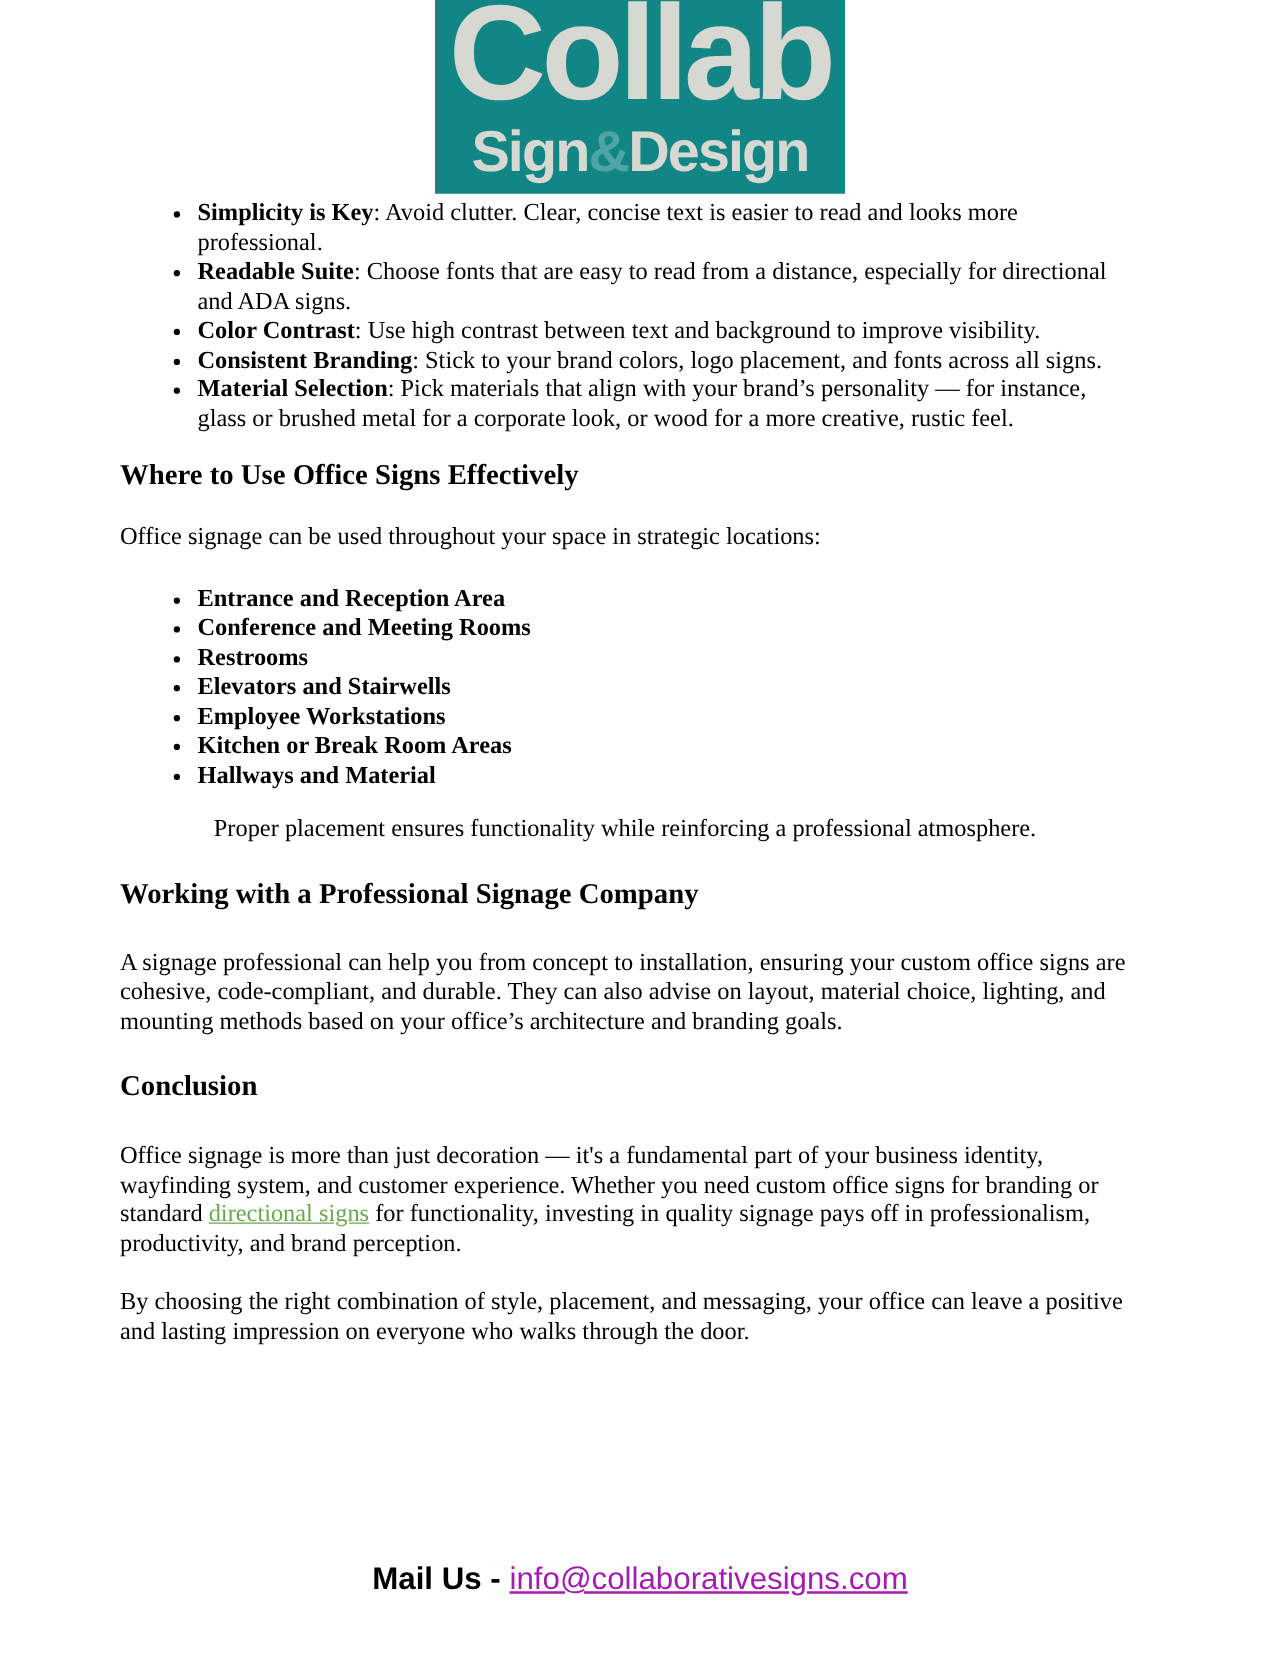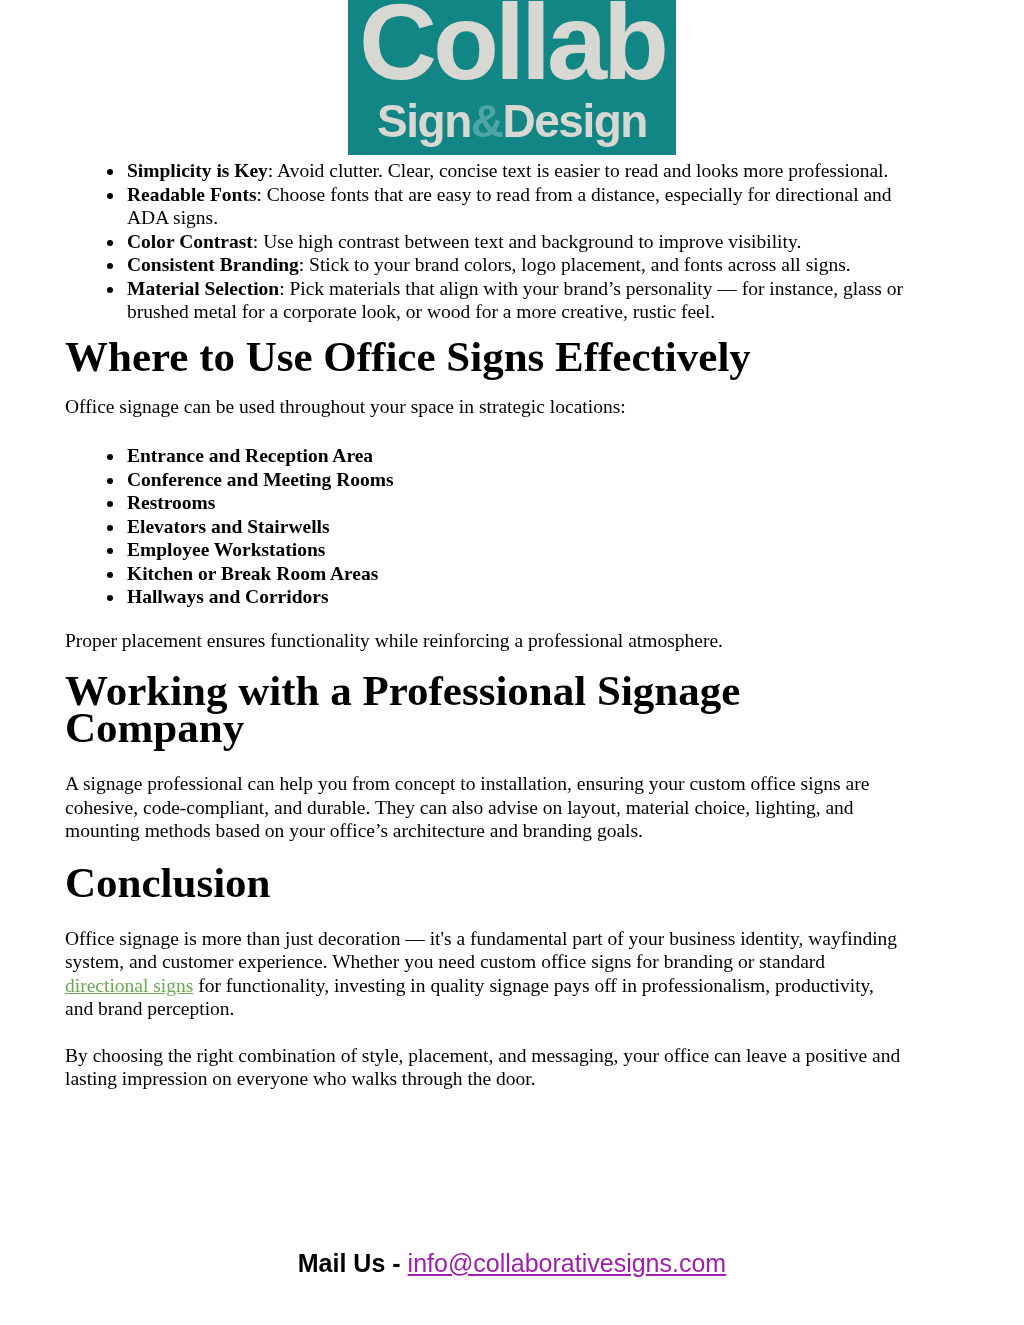--- a/index.html
+++ b/index.html
@@ -38,36 +38,36 @@
     margin-top: -6px;
   }
   .logo-line2 {
     font-size: 46px;
     line-height: 58px;
     letter-spacing: -1.5px;
     margin-top: 2px;
   }
   .logo-amp { color: var(--logo-amp, #4fa5a5); }
   
-  .content { padding: 0 120px 0 65px; }
+  .content { padding: 0 120px 0 96px; }
   ul { list-style: disc outside; margin: 0; padding-left: 60px; }
   li { padding-left: 2px; }
   .tips-list { margin-top: 4px; }
   .locations-list { margin-top: 26px; font-weight: bold; }
   h1 {
-    font-size: 43px;
+    font-size: 23px;
     line-height: 37px;
     font-weight: bold;
     font-family: "Liberation Serif", serif;
   }
   .h-where    { margin-top: 14px; }
   .h-working  { margin-top: 20px; }
   .h-conclusion { margin-top: 21px; }
   .p-intro    { margin-top: 20px; }
-  .p-proper   { margin-top: 20px; }
+  .p-proper   { margin-top: 20px; text-align: center; }
   .p-working  { margin-top: 26px; }
   .p-conc1    { margin-top: 26px; }
   .p-conc2    { margin-top: 23px; }
   .doc-link {
     color: var(--link-green, #6aa84f);
     text-decoration: underline;
     cursor: pointer;
   }
   
   .footer {
@@ -92,38 +92,38 @@
 
   <div class="logo">
     <div class="logo-line1">Collab</div>
     <div class="logo-line2"><span>Sign</span><span class="logo-amp">&amp;</span><span>Design</span></div>
   </div>
 
   <div class="content">
 
     <ul class="tips-list">
       <li><b>Simplicity is Key</b><span>: Avoid clutter. Clear, concise text is easier to read and looks more professional.</span></li>
-      <li><b>Readable Fonts</b><span>: Choose fonts that are easy to read from a distance, especially for directional and ADA signs.</span></li>
+      <li><b>Readable Suite</b><span>: Choose fonts that are easy to read from a distance, especially for directional and ADA signs.</span></li>
       <li><b>Color Contrast</b><span>: Use high contrast between text and background to improve visibility.</span></li>
       <li><b>Consistent Branding</b><span>: Stick to your brand colors, logo placement, and fonts across all signs.</span></li>
       <li><b>Material Selection</b><span>: Pick materials that align with your brand’s personality — for instance, glass or brushed metal for a corporate look, or wood for a more creative, rustic feel.</span></li>
     </ul>
 
     <h1 class="h-where">Where to Use Office Signs Effectively</h1>
 
     <p class="p-intro">Office signage can be used throughout your space in strategic locations:</p>
 
     <ul class="locations-list">
       <li>Entrance and Reception Area</li>
       <li>Conference and Meeting Rooms</li>
       <li>Restrooms</li>
       <li>Elevators and Stairwells</li>
       <li>Employee Workstations</li>
       <li>Kitchen or Break Room Areas</li>
-      <li>Hallways and Corridors</li>
+      <li>Hallways and Material</li>
     </ul>
 
     <p class="p-proper">Proper placement ensures functionality while reinforcing a professional atmosphere.</p>
 
     <h1 class="h-working">Working with a Professional Signage Company</h1>
 
     <p class="p-working">A signage professional can help you from concept to installation, ensuring your custom office signs are cohesive, code-compliant, and durable. They can also advise on layout, material choice, lighting, and mounting methods based on your office’s architecture and branding goals.</p>
 
     <h1 class="h-conclusion">Conclusion</h1>
 

